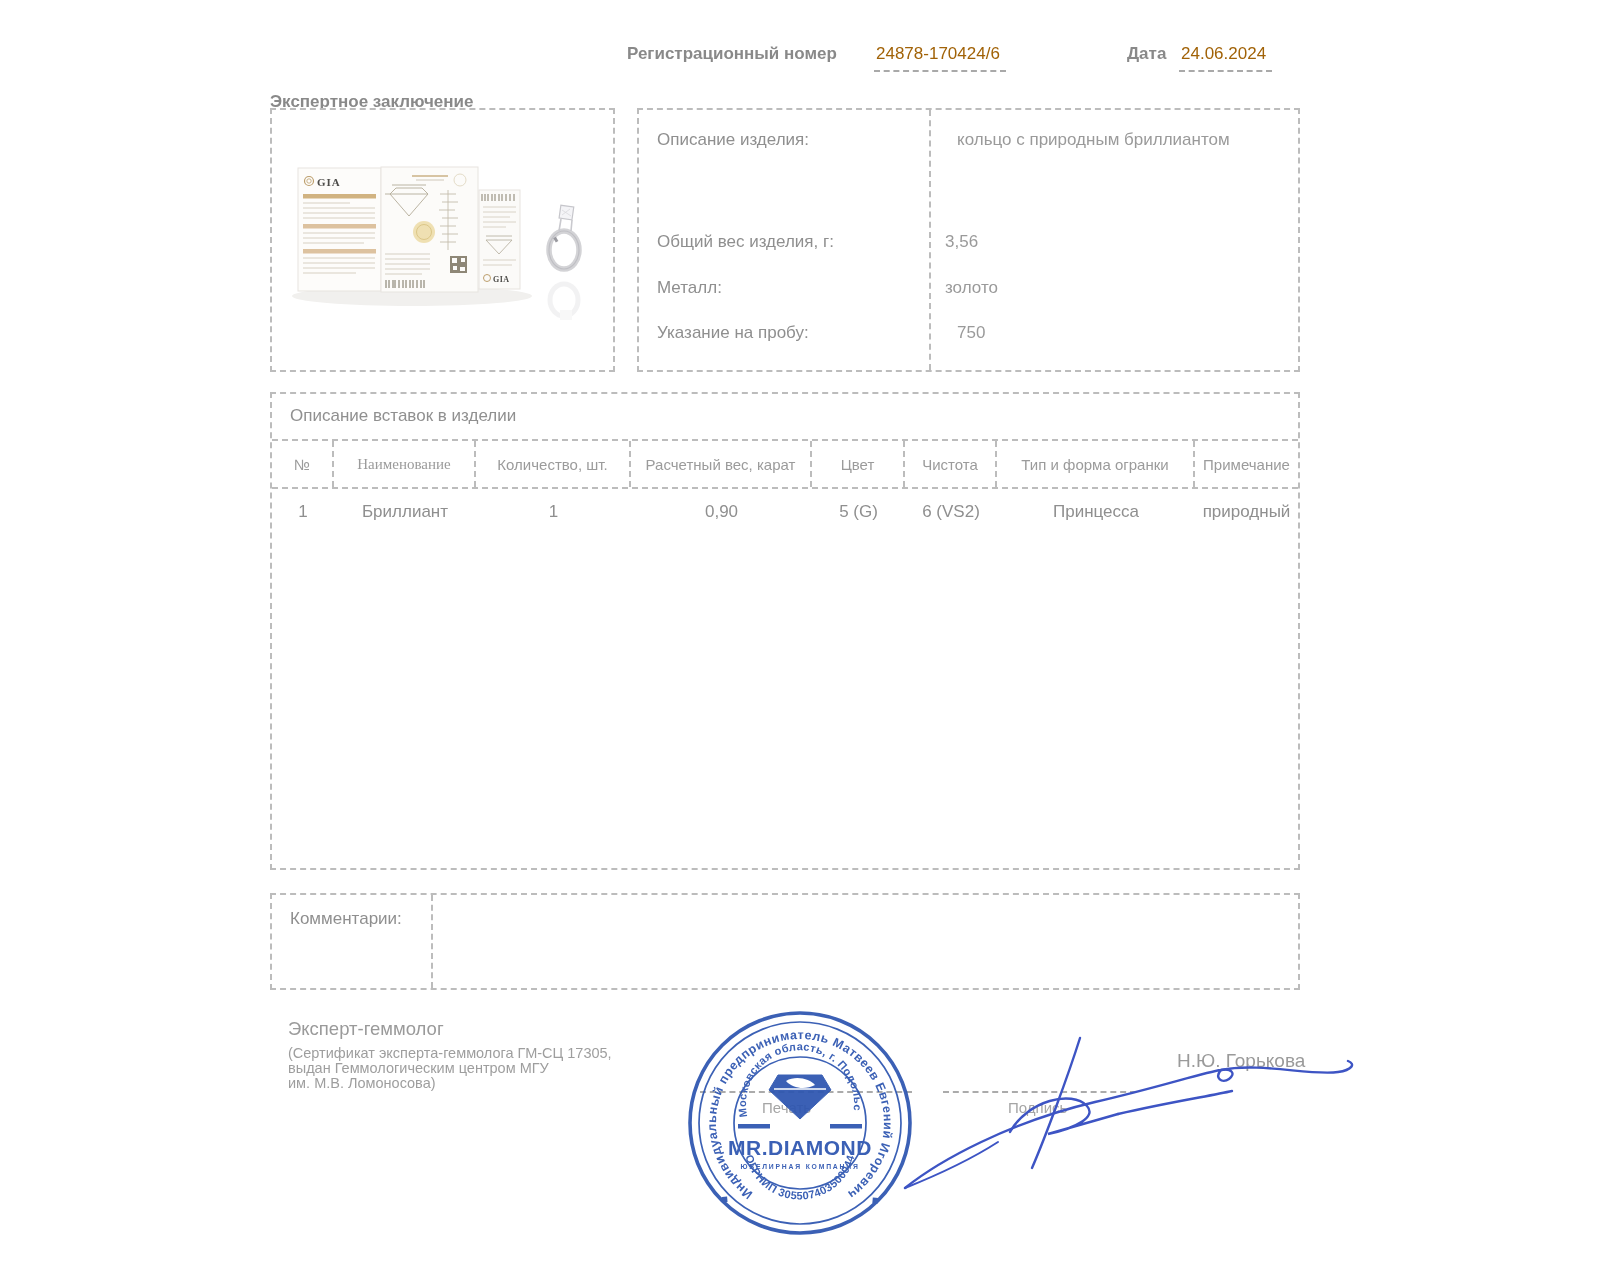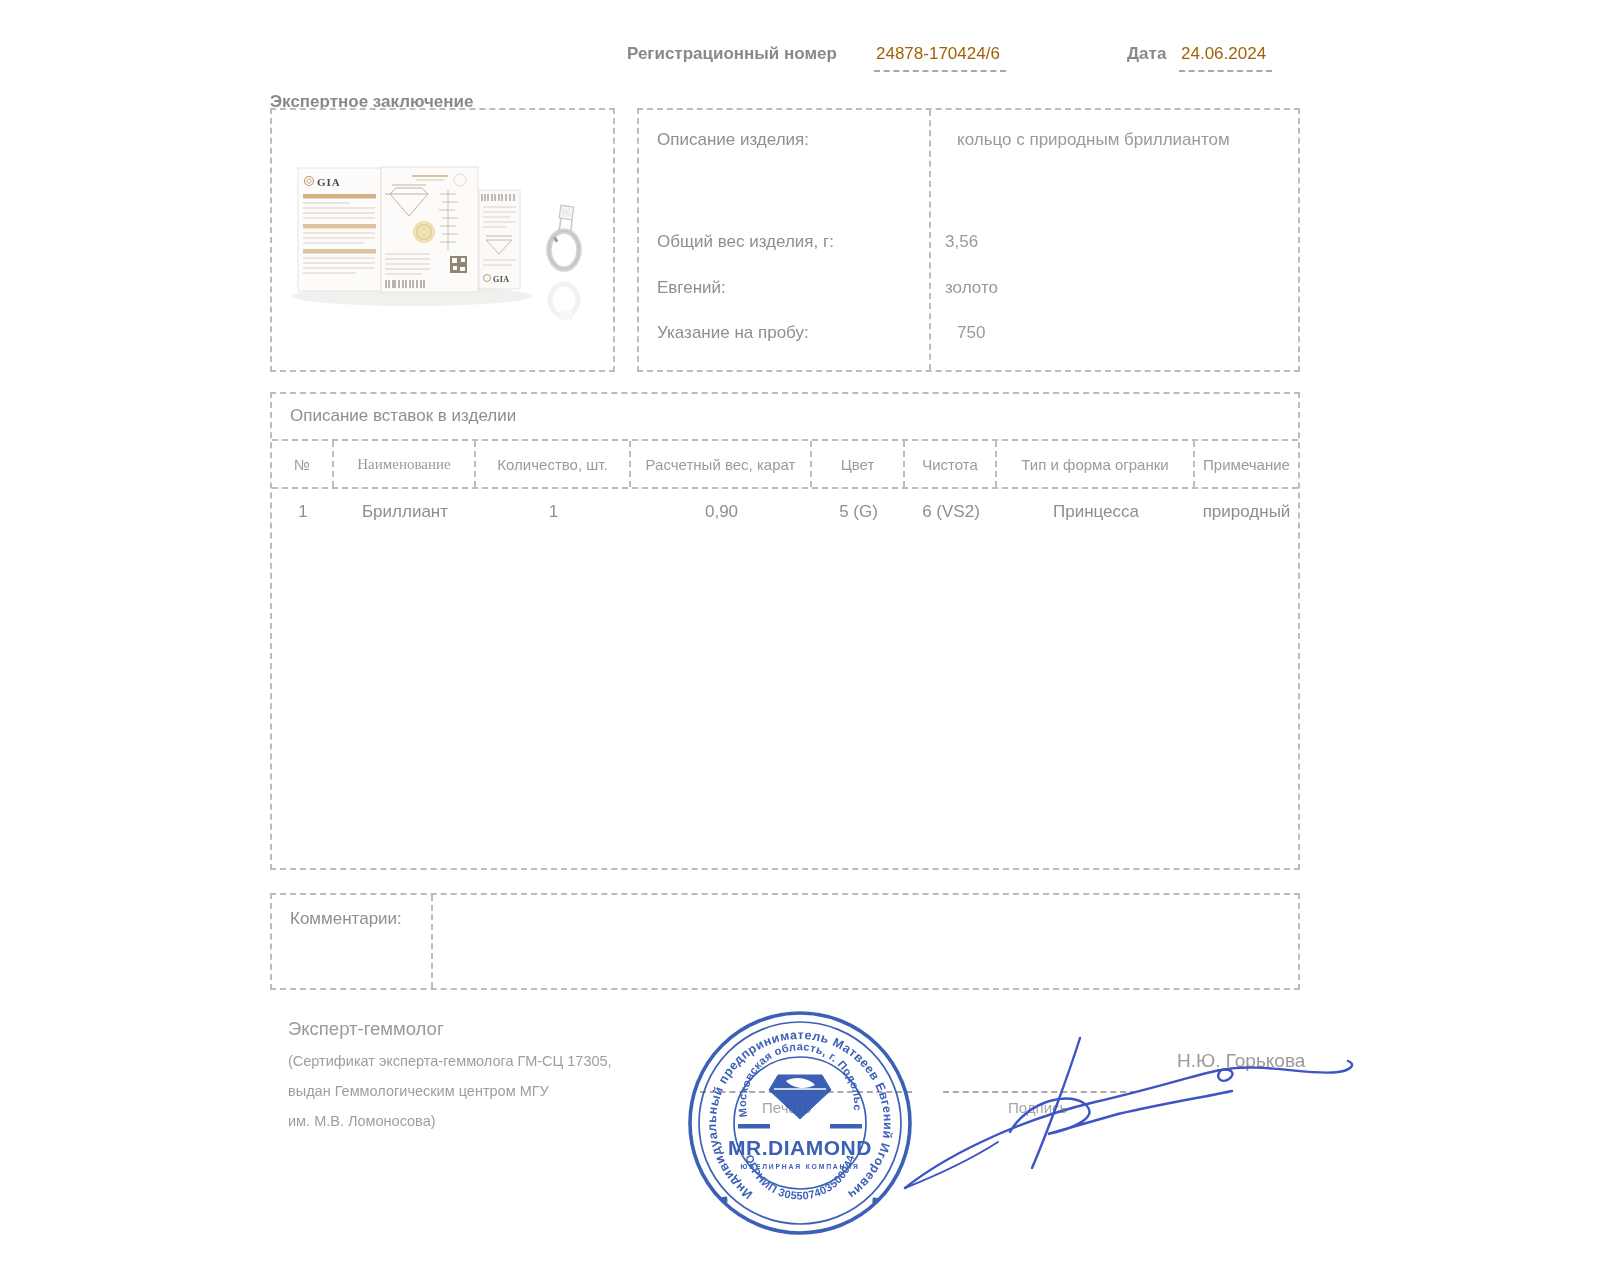--- a/index.html
+++ b/index.html
@@ -23,21 +23,21 @@
   .tbl-hcell{box-sizing:border-box;border-right:2px dashed #bcbcbc;
     display:flex;align-items:center;justify-content:center;
     color:#9b9b9b;font-size:15px;text-align:center;}
   .tbl-hcell:last-child{border-right:none;}
   .tbl-row{position:absolute;left:0;right:0;top:95px;height:46px;display:flex;}
   .tbl-cell{box-sizing:border-box;display:flex;align-items:center;justify-content:center;
     color:#8f8f8f;font-size:17px;}
   .prewrap{white-space:pre-line;}
   .comments-text{color:#8f8f8f;font-size:16.5px;line-height:28px;}
   .expert-title{color:#9a9a9a;font-size:18.5px;}
-  .expert-note{color:#9e9e9e;font-size:14.5px;line-height:30px;}
+  .expert-note{color:#9e9e9e;font-size:14.5px;line-height:15px;}
   .placeholder-lbl{color:#a5a5a5;font-size:15px;}
   .sig-name{color:#9a9a9a;font-size:19px;}
   .sig-dash{border-top:2px dashed #ababab;height:0;}
   .z1{z-index:1;}.z2{z-index:2;}.z3{z-index:3;}
 </style>
 </head>
 <body>
 
 <div class="abs lbl-bold" style="left:270px;top:44px;margin-top:48px;">Экспертное заключение</div>
 <div class="abs lbl-bold" style="left:627px;top:44px;">Регистрационный номер</div>
@@ -187,21 +187,21 @@
 </div>
 
 <div class="abs panel" style="left:637px;top:108px;width:663px;height:264px;">
   <div class="divider-v" style="left:290px;"></div>
   <div class="abs desc-label" style="left:18px;top:20px;">Описание изделия:</div>
   <div class="abs desc-value" style="left:318px;top:20px;">кольцо с природным бриллиантом</div>
 
   <div class="abs desc-label" style="left:18px;top:122px;">Общий вес изделия, г:</div>
   <div class="abs desc-value" style="left:306px;top:122px;">3,56</div>
 
-  <div class="abs desc-label" style="left:18px;top:168px;">Евгений:</div>
+  <div class="abs desc-label" style="left:18px;top:168px;">Металл:</div>
   <div class="abs desc-value" style="left:306px;top:168px;">золото</div>
 
   <div class="abs desc-label" style="left:18px;top:213px;">Указание на пробу:</div>
   <div class="abs desc-value" style="left:306px;top:213px;margin-left:12px;">750</div>
 </div>
 
 <div class="abs panel" style="left:270px;top:392px;width:1030px;height:478px;">
   <div class="abs tbl-title" style="left:18px;top:12px;">Описание вставок в изделии</div>
 
   <div class="tbl-headband">

